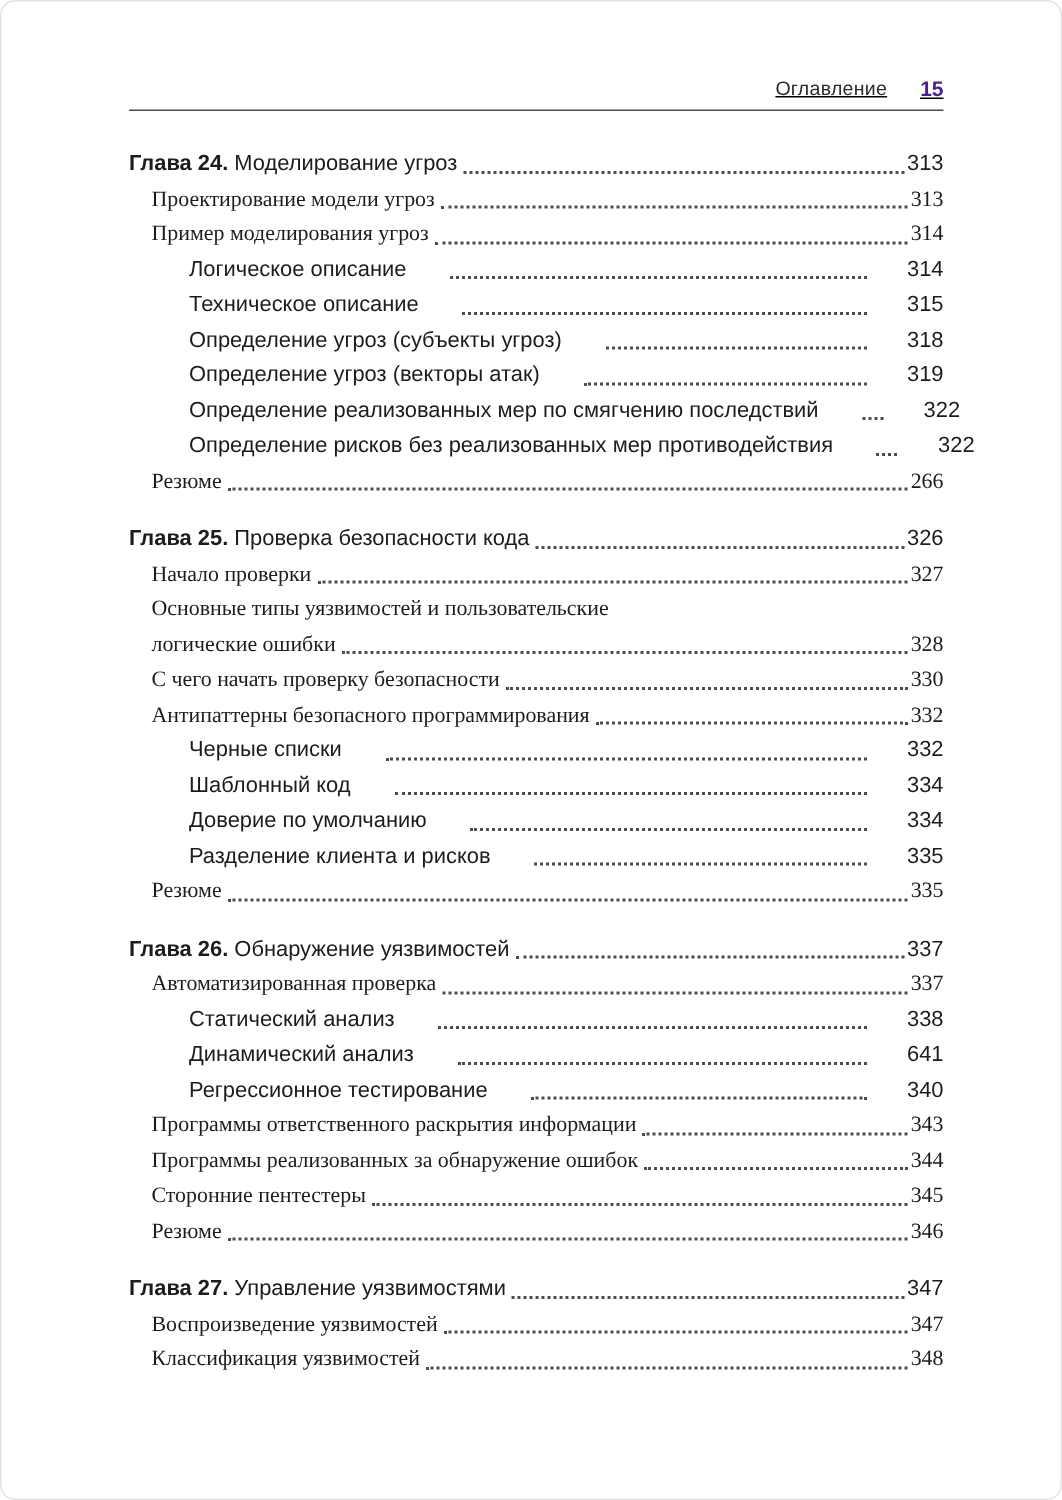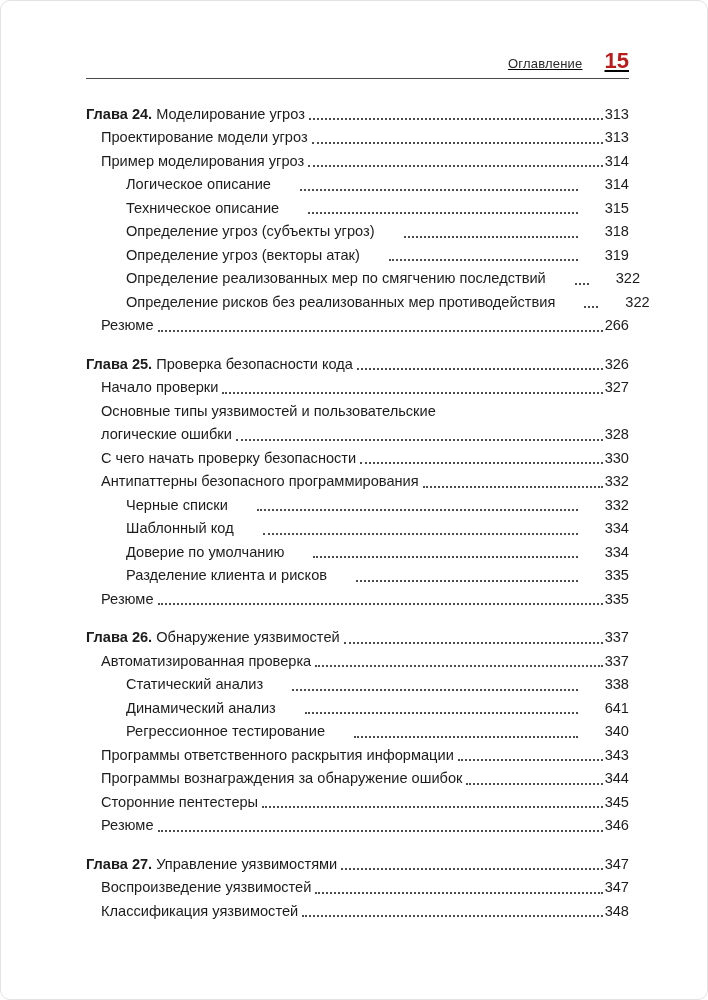--- a/index.html
+++ b/index.html
@@ -32,44 +32,44 @@
     gap: 22px;
     padding-bottom: 7px;
     text-decoration: underline;
   }
   .header-title {
     font-size: 13px;
     color: #2a2a2a;
     letter-spacing: 0.2px;
   }
   .header-pagenum {
-    font-size: 22px;
+    font-size: 14px;
     font-weight: bold;
-    color: #b91c1c;
+    color: #4c1d95;
     line-height: 0.9;
   }
   .header-rule {
     border: none;
     border-top: 1.4px solid #4a4a4a;
     margin: 0;
   }
   
   .toc {
     margin-top: 24px;
   }
   .row {
     display: flex;
     align-items: flex-end;
     padding: 3px 0;
     font-size: 14.6px;
     line-height: 1.2;
     color: #1c1c1c;
   }
   .row.lvl0 { padding-left: 0; }
-  .row.lvl1 { padding-left: 15px; }
+  .row.lvl1 { padding-left: 15px; font-family: Liberation Serif, serif; }
   .row.lvl2 { padding-left: 40px; gap: 25px; }
   .row.gap  { margin-top: 15px; }
   .label { white-space: nowrap; }
   .label .chapter-prefix { font-weight: bold; }
   .leader {
     flex: 1 1 auto;
     min-width: 14px;
     border-bottom: 2px dotted #4d4d4d;
     margin: 0 2px 3px 4px;
   }
@@ -218,21 +218,21 @@
           <span class="label">Регрессионное тестирование</span>
           <span class="leader"></span>
           <span class="pagenum">340</span>
         </div>
         <div class="row lvl1">
           <span class="label">Программы ответственного раскрытия информации</span>
           <span class="leader"></span>
           <span class="pagenum">343</span>
         </div>
         <div class="row lvl1">
-          <span class="label">Программы вознаграждения за обнаружение ошибок</span>
+          <span class="label">Программы реализованных за обнаружение ошибок</span>
           <span class="leader"></span>
           <span class="pagenum">344</span>
         </div>
         <div class="row lvl1">
           <span class="label">Сторонние пентестеры</span>
           <span class="leader"></span>
           <span class="pagenum">345</span>
         </div>
         <div class="row lvl1">
           <span class="label">Резюме</span>

